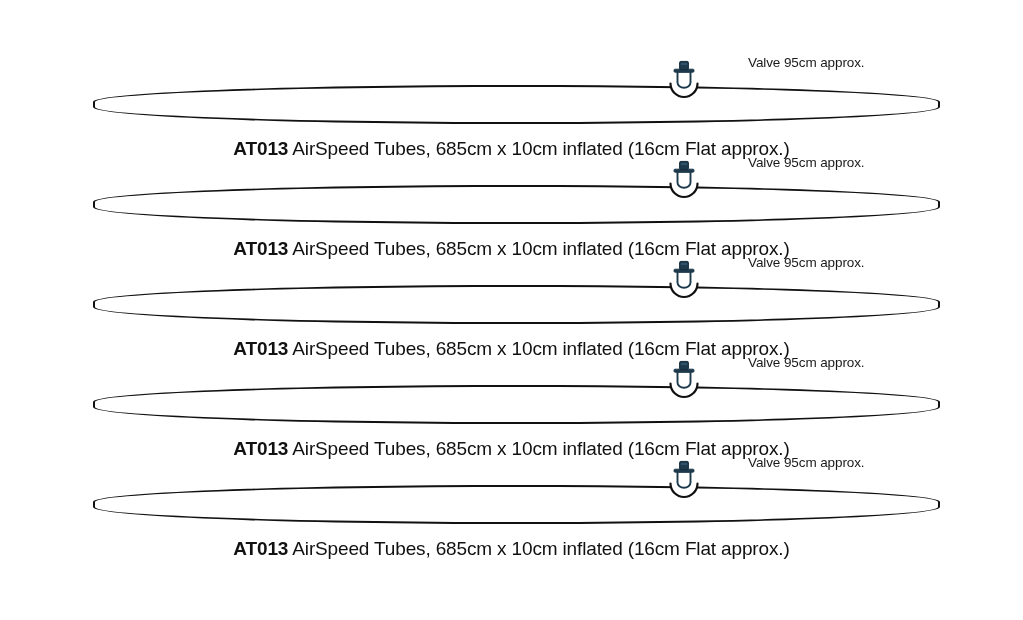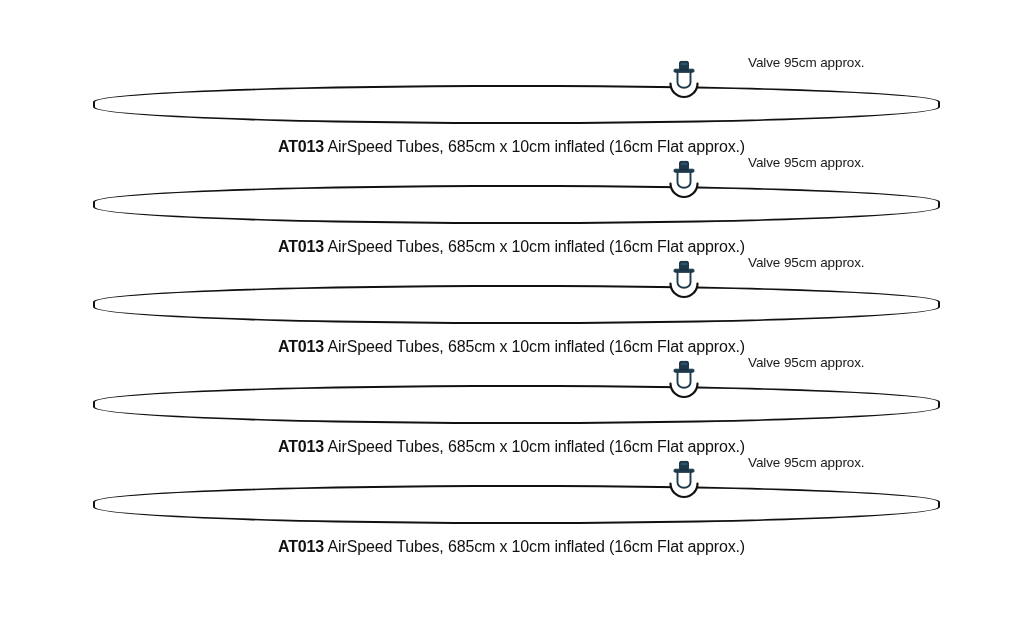--- a/index.html
+++ b/index.html
@@ -70,21 +70,21 @@
     color: #1a1a1a;
   }
 
   
   .caption {
     position: absolute;
     left: 0;
     top: 53px;
     width: 1023px;
     text-align: center;
-    font-size: 16px;
+    font-size: 19px;
     letter-spacing: -0.15px;
     white-space: nowrap;
     color: #111111;
   }
   .caption .code {
     font-weight: bold;
   }
   .caption .desc {
     font-weight: normal;
   }

